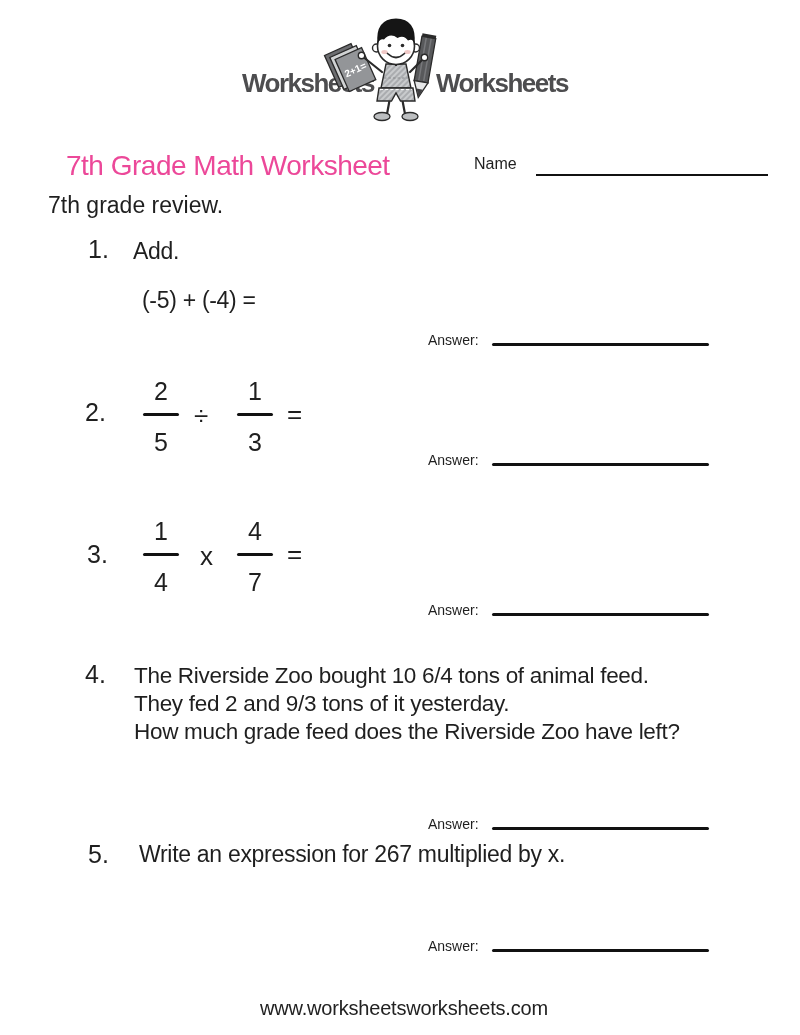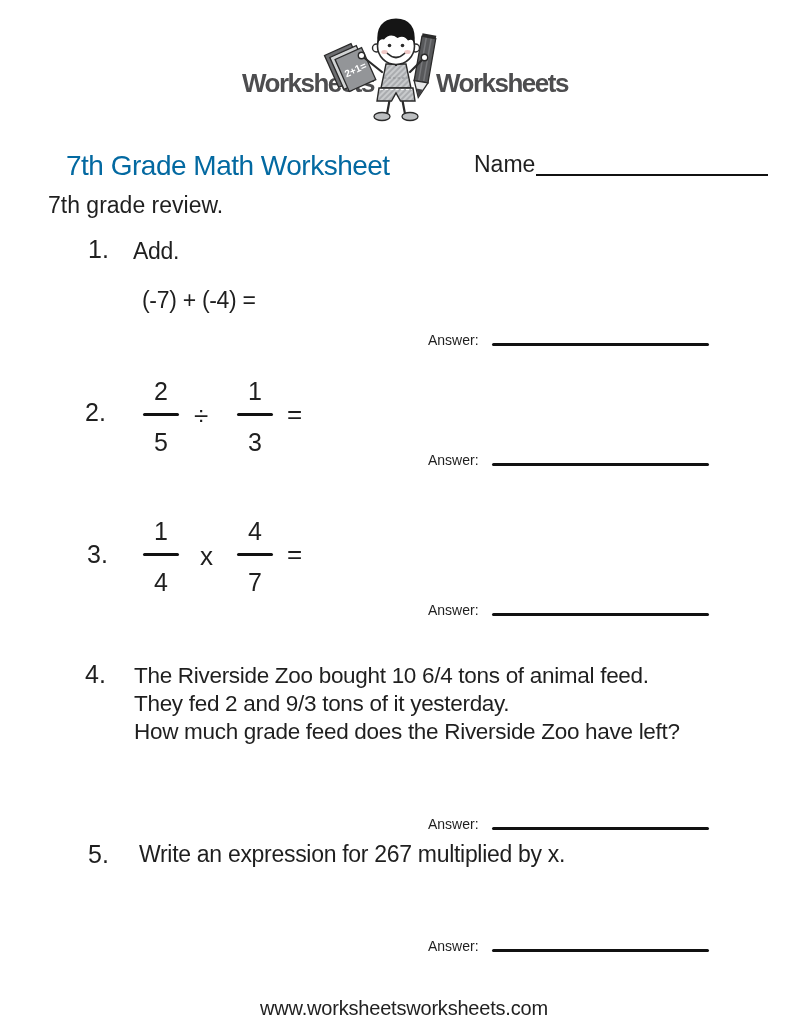--- a/index.html
+++ b/index.html
@@ -7,22 +7,22 @@
   body { font-family:"Liberation Sans", sans-serif; color:#1f1f1f; }
   .page { position:relative; width:800px; height:1035px; margin:0 auto; background:#ffffff; overflow:hidden; }
 
   
   .logo-word { position:absolute; font-size:26px; font-weight:bold; letter-spacing:-1.5px;
                color:#4d4d4f; line-height:30px; }
   .kid { position:absolute; left:323px; top:10px; width:122px; height:114px; }
 
   
   .title { position:absolute; left:66px; top:149px; font-size:28px; font-weight:normal;
-           letter-spacing:-0.5px; line-height:34px; color:#0369a1; }
-  .name-label { position:absolute; left:474px; top:151px; font-size:23px; line-height:26px; }
+           letter-spacing:-0.5px; line-height:34px; color:#ec4899; }
+  .name-label { position:absolute; left:474px; top:151px; font-size:16px; line-height:26px; }
   .name-line { position:absolute; left:536px; top:174px; width:232px; height:2px; background:#111; }
   .subtitle { position:absolute; left:48px; top:192px; font-size:23px; line-height:27px; }
 
   
   .qnum { position:absolute; font-size:25px; line-height:29px; }
   .qtext { position:absolute; font-size:23px; letter-spacing:-0.3px; line-height:27px; }
   .qlines { position:absolute; font-size:22.5px; letter-spacing:-0.3px; line-height:28px; }
   .op { position:absolute; font-size:26px; line-height:30px; }
 
   .frac { position:absolute; width:36px; text-align:center; font-size:25px; line-height:28px; }
@@ -102,21 +102,21 @@
     <span class="logo-word" style="left:436px; top:68px">Worksheets</span>
   </div>
 
   <h1 class="title">7th Grade Math Worksheet</h1>
   <span class="name-label">Name</span>
   <span class="name-line"></span>
   <div class="subtitle">7th grade review.</div>
 
   <span class="qnum" style="left:88px; top:235px">1.</span>
   <span class="qtext" style="left:133px; top:238px">Add.</span>
-  <span class="qtext" style="left:142px; top:287px">(-7) + (-4) =</span>
+  <span class="qtext" style="left:142px; top:287px">(-5) + (-4) =</span>
   <div class="answer" style="left:428px; top:330px">
     <span class="answer-label">Answer:</span>
     <span class="answer-line"></span>
   </div>
 
   <span class="qnum" style="left:85px; top:398px">2.</span>
   <div class="frac" style="left:143px; top:377px">
     <span class="frac-num">2</span>
     <span class="frac-bar"></span>
     <span class="frac-den">5</span>

